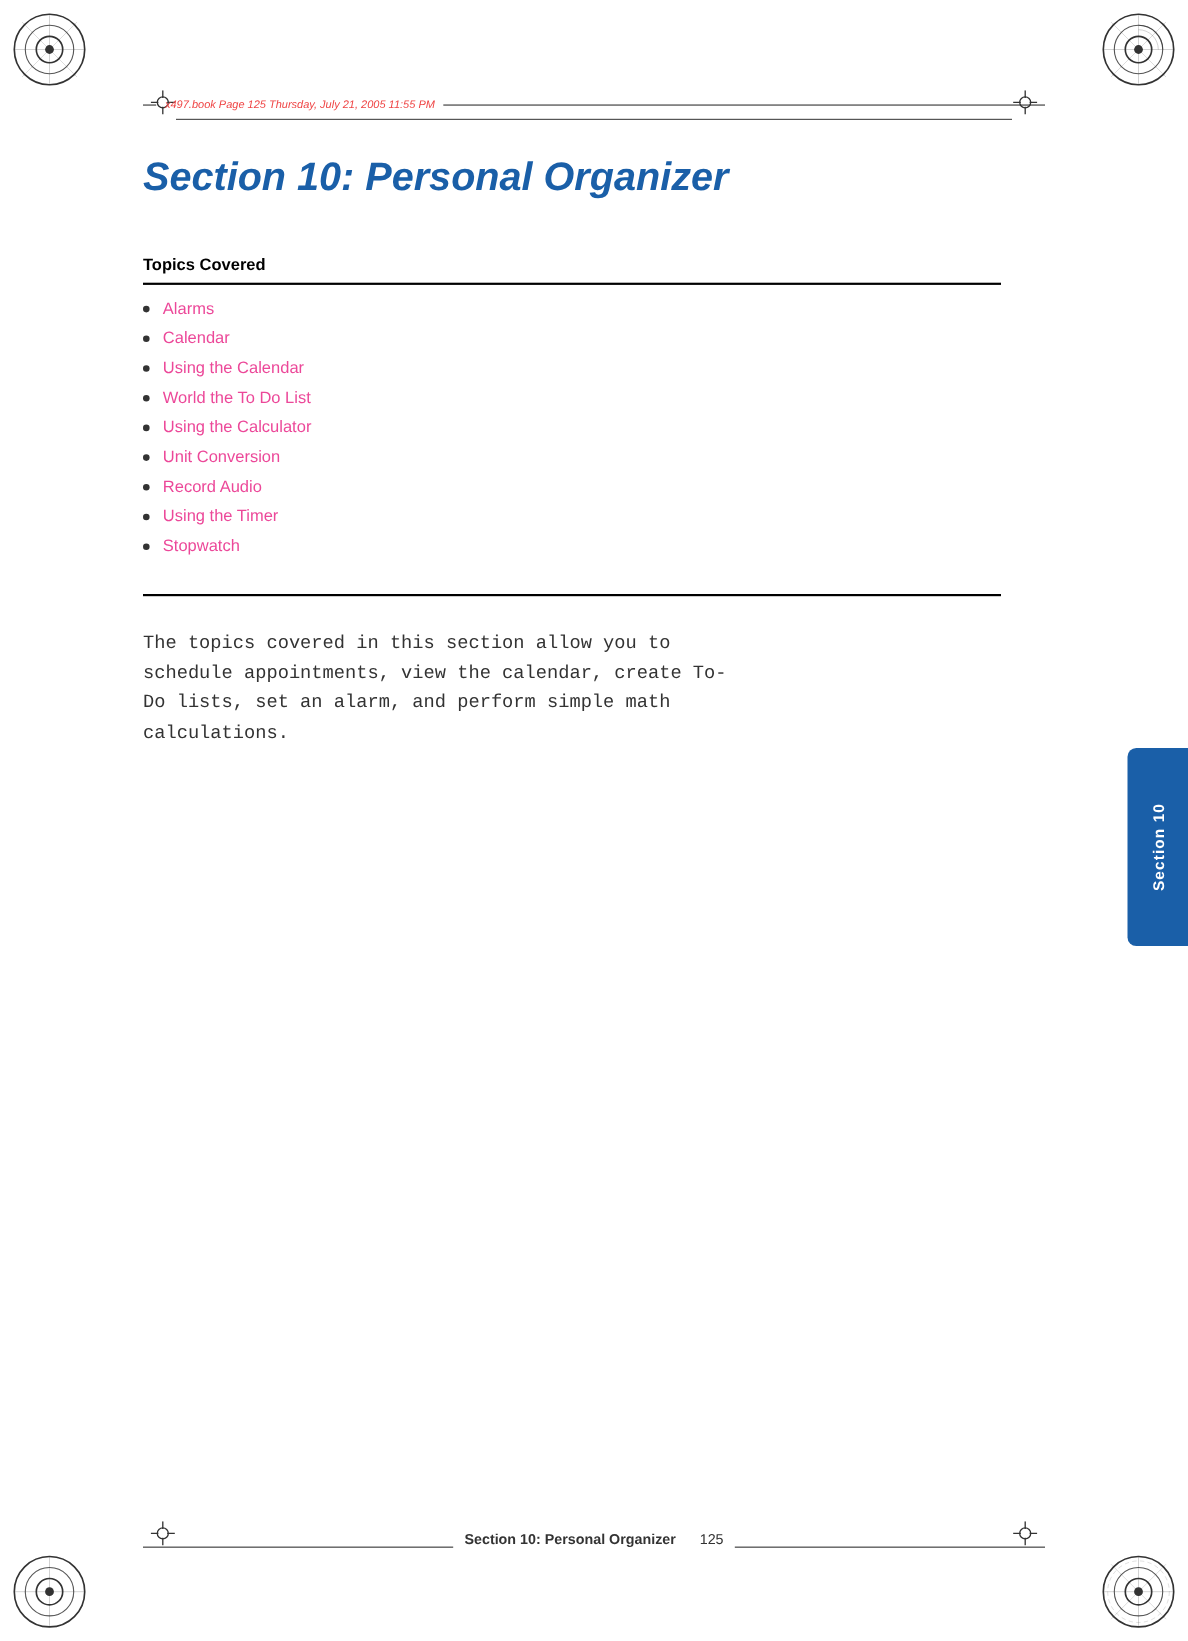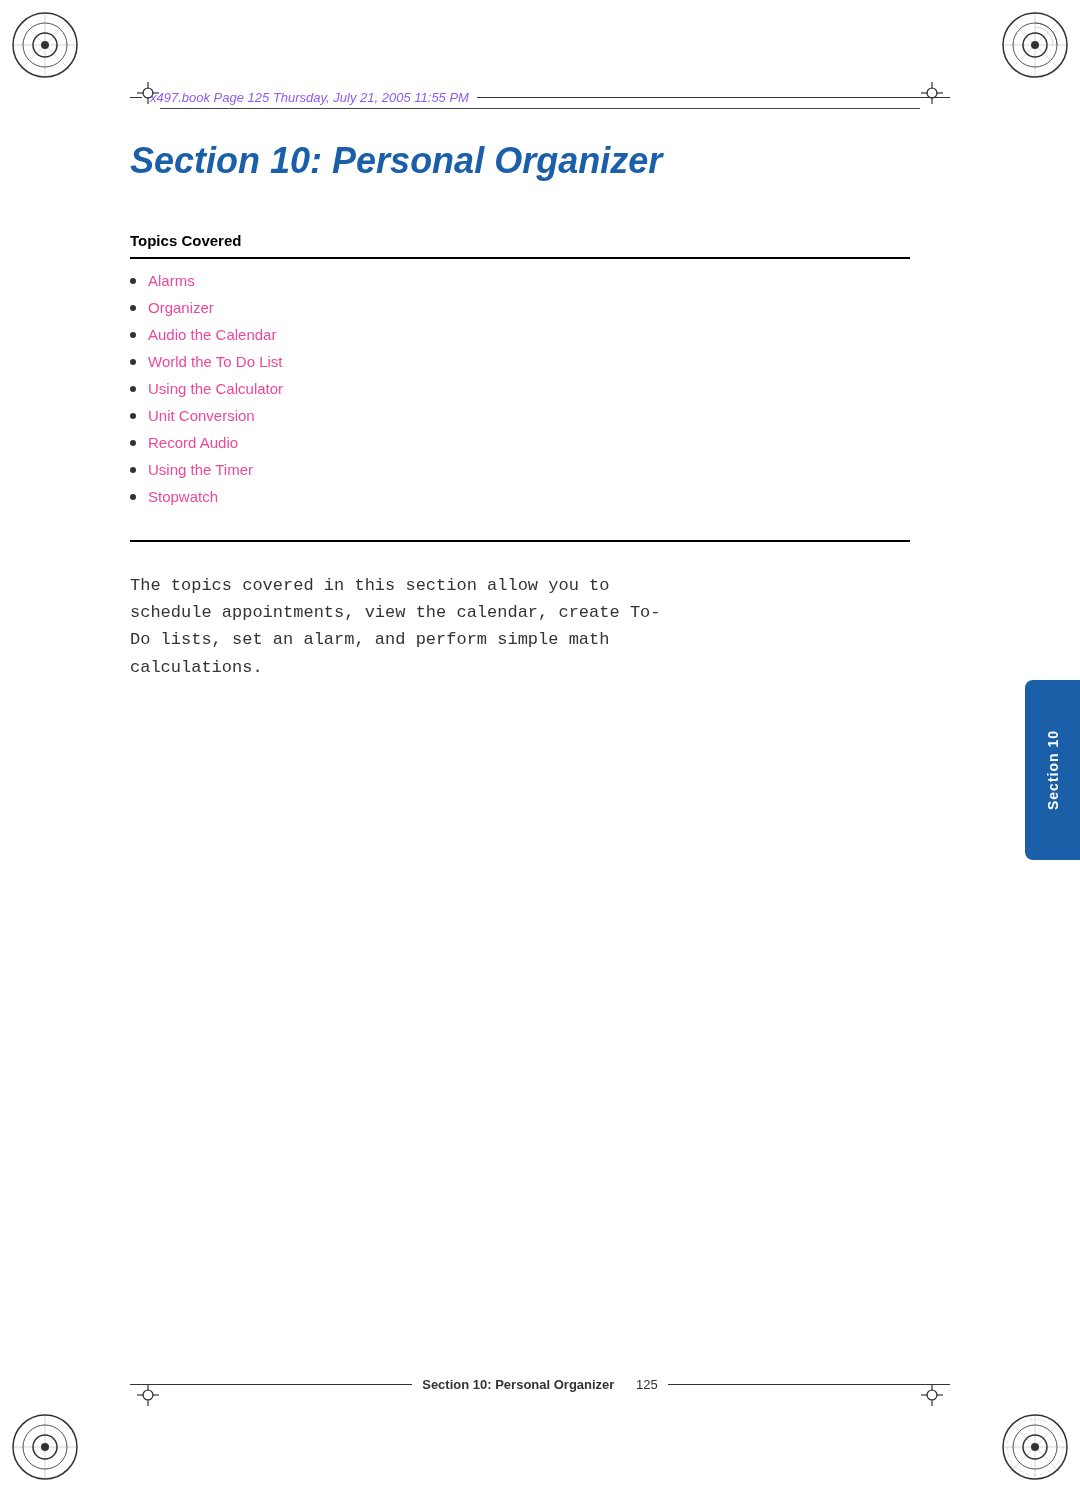--- a/index.html
+++ b/index.html
@@ -38,22 +38,22 @@
     .header-bar {
       position: absolute;
       top: 90px;
       left: 130px;
       right: 130px;
       display: flex;
       align-items: center;
     }
 
     .header-text {
-      font-size: 13px;
-      color: #8b5cf6;
+      font-size: 10px;
+      color: #ef4444;
       font-style: italic;
     }
 
     .header-line-left {
       width: 12px;
       height: 1px;
       background: #333;
       margin-right: 8px;
     }
 
@@ -156,25 +156,25 @@
       font-weight: bold;
       writing-mode: vertical-rl;
       text-orientation: mixed;
       transform: rotate(180deg);
       letter-spacing: 1px;
     }
 
     
     .footer {
       position: absolute;
-      bottom: 100px;
+      bottom: 85px;
       left: 130px;
       right: 130px;
       display: flex;
-      align-items: center;
+      align-items: flex-end;
       justify-content: center;
     }
 
     .footer-line-left {
       flex: 1;
       height: 1px;
       background: #333;
       margin-right: 10px;
     }
 
@@ -311,25 +311,25 @@
   <div class="topics-section">
     <div class="topics-header">Topics Covered</div>
 
     <ul class="topics-list">
       <li>
         <span class="bullet"></span>
         <span>Alarms</span>
       </li>
       <li>
         <span class="bullet"></span>
-        <span>Organizer</span>
-      </li>
-      <li>
-        <span class="bullet"></span>
-        <span>Audio the Calendar</span>
+        <span>Calendar</span>
+      </li>
+      <li>
+        <span class="bullet"></span>
+        <span>Using the Calendar</span>
       </li>
       <li>
         <span class="bullet"></span>
         <span>World the To Do List</span>
       </li>
       <li>
         <span class="bullet"></span>
         <span>Using the Calculator</span>
       </li>
       <li>

